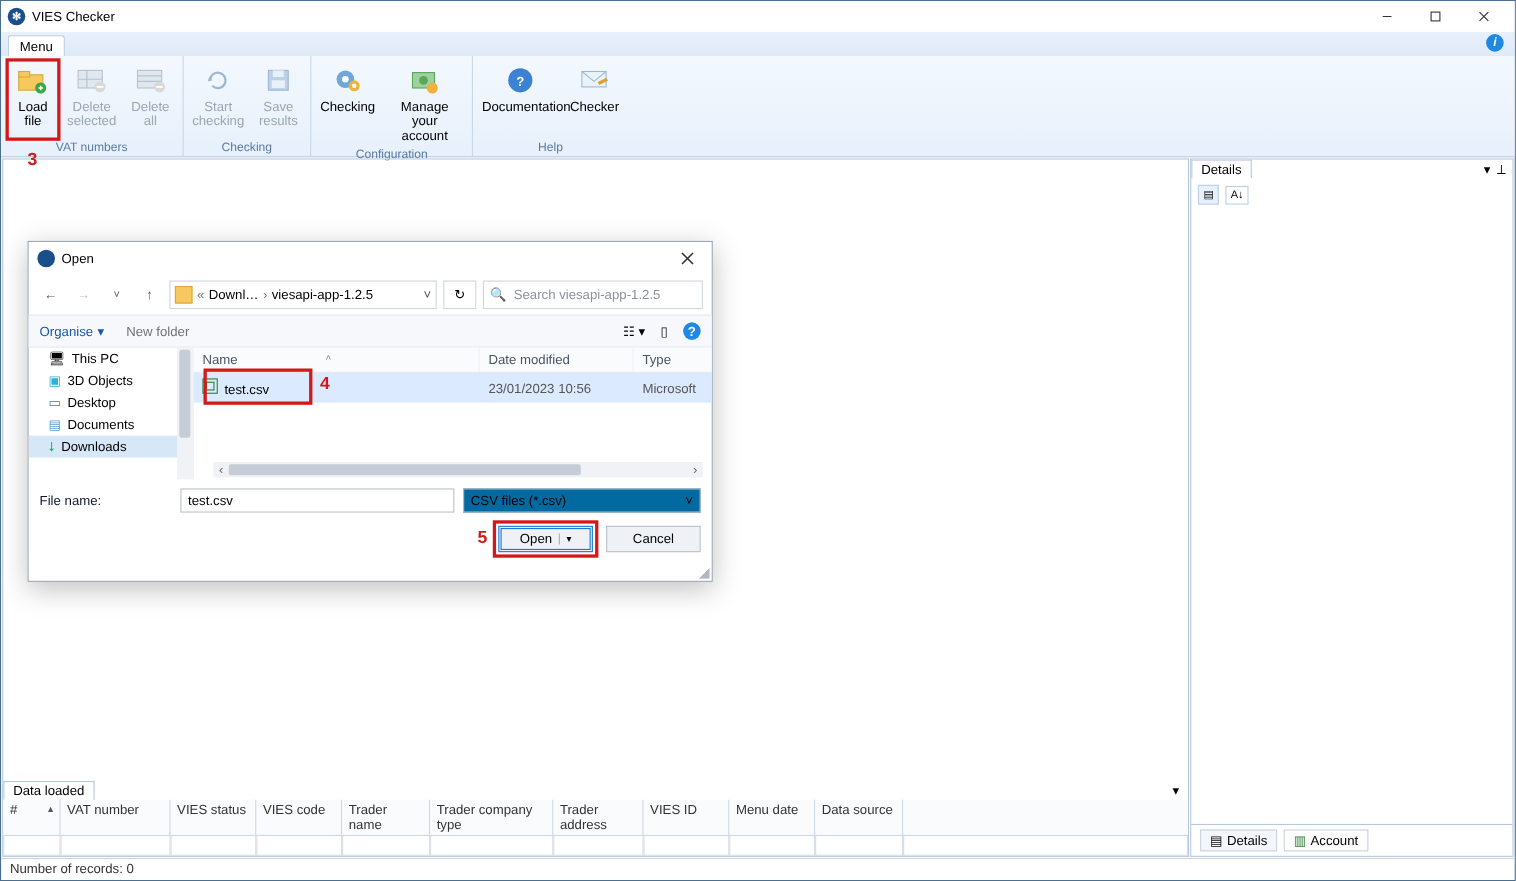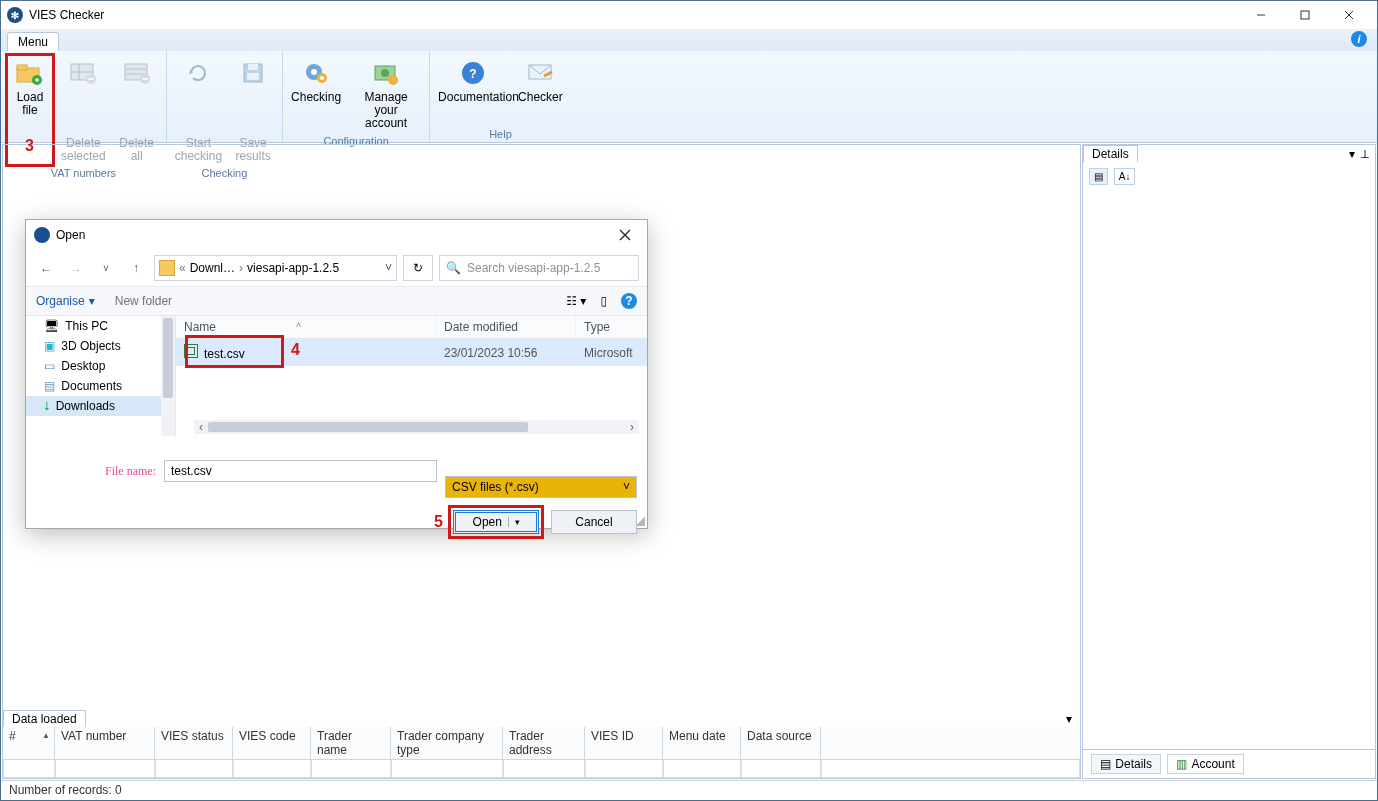--- a/index.html
+++ b/index.html
@@ -13,21 +13,21 @@
   
   .menu-strip { height:22px; background:linear-gradient(#e8f0fb,#dfeaf7); display:flex; align-items:flex-end; padding-left:6px; position:relative;}
   .menu-tab { background:#fff; border:1px solid #b7c8dd; border-bottom:none; padding:2px 10px; border-radius:3px 3px 0 0;}
   .menu-strip .info-icon { position:absolute; right:10px; top:2px; width:16px;height:16px;border-radius:50%;background:#1e88e5;color:#fff;display:flex;align-items:center;justify-content:center;font-weight:bold;font-style:italic;font-size:11px;}
   
   .ribbon { height:92px; background:linear-gradient(#f3f8fe,#e7f0fb); border-bottom:1px solid #b7c8dd; display:flex; }
   .ribbon-group { border-right:1px solid #c9d7e8; padding:4px 6px 2px 6px; display:flex; flex-direction:column;}
   .ribbon-group .items { display:flex; gap:6px; flex:1;}
   .ribbon-group .group-label { text-align:center; color:#5a7aa0; font-size:11px; padding-top:2px;}
   .ribbon-item { display:flex; flex-direction:column; align-items:center; justify-content:flex-start; min-width:46px; padding:2px 2px; text-align:center; line-height:1.1;}
-  .ribbon-item.disabled { color:#9aa6b2;gap:46px; }
+  .ribbon-item.disabled { color:#9aa6b2; }
   .ribbon-item .ico { width:32px; height:32px; margin-bottom:2px; display:flex; align-items:center; justify-content:center; }
   .ribbon-item .lbl { max-width:70px; }
   .ribbon-item.highlight { outline:3px solid #d21919; outline-offset:-1px;}
   
   .content-row { display:flex; height:calc(100% - 28px - 22px - 92px - 20px); }
   .left-pane { flex:1; border:1px solid #b7c8dd; margin:1px; position:relative; display:flex; flex-direction:column;justify-content:flex-end;}
   .pane-tab { position:relative; }
   .pane-tab span.tab { display:inline-block; border:1px solid #b7c8dd; border-bottom:none; background:#fff; padding:1px 8px;}
   .pane-tab .drop { position:absolute; right:8px; top:2px; }
   .grid-head { display:flex; border-bottom:1px solid #d0d7e0; background:#fafbfd;}
@@ -74,23 +74,23 @@
   .fd-list .row { display:flex; align-items:center; background:#dbeaff; height:27px;}
   .fd-list .row .cell { padding:0 8px; }
   .fd-list .row .file-ico { width:14px;height:14px;border:1px solid #2e7d32;display:inline-block;margin-right:6px;position:relative;}
   .fd-list .row .file-ico::after{content:"";position:absolute;left:2px;top:2px;right:2px;bottom:2px;border:1px solid #2e7d32;}
   .fd-list .hscroll { position:absolute; left:18px; right:8px; bottom:2px; height:14px; background:#f0f2f5; display:flex; align-items:center;}
   .fd-list .hscroll .cap{width:14px;height:14px;display:flex;align-items:center;justify-content:center;color:#666;}
   .fd-list .hscroll .track{flex:1;position:relative;height:14px;}
   .fd-list .hscroll .thumb{position:absolute;left:0;top:2px;bottom:2px;width:320px;background:#c6cdd6;border-radius:2px;}
   .fd-footer { padding:8px 10px 10px 10px;}
   .fd-footer .fn-row { display:flex; align-items:center; gap:8px; }
-  .fd-footer .fn-row label { width:120px; text-align:right; color:#ec4899;font-family:Liberation Serif, serif;}
+  .fd-footer .fn-row label { width:120px; color:#0f172a;}
   .fd-footer .fn-row input { flex:1; height:22px; border:1px solid #b9c2cd; padding:0 6px;}
-  .fd-footer .fn-row .combo { width:192px; height:22px; border:1px solid #b9c2cd; display:flex; align-items:center; padding:0 6px; justify-content:space-between; background:#eab308;margin-top:32px;}
+  .fd-footer .fn-row .combo { width:216px; height:22px; border:1px solid #b9c2cd; display:flex; align-items:center; padding:0 6px; justify-content:space-between; background:#0369a1;}
   .fd-footer .btn-row { display:flex; justify-content:flex-end; gap:10px; margin-top:10px; align-items:center;}
   .fd-footer .btn { width:86px; height:24px; border:1px solid #b9c2cd; background:#eef1f5; display:flex; align-items:center; justify-content:center; gap:6px;}
   .fd-footer .btn.open { border:1px solid #1976d2; outline:1px solid #1976d2; outline-offset:-3px;}
   .red-box { outline:3px solid #d21919;}
   .annot { position:absolute; color:#d21919; font-weight:bold; font-size:16px;}
   .resize-grip { position:absolute; right:2px; bottom:2px; width:12px;height:12px; background:
     linear-gradient(135deg, transparent 60%, #b0b8c2 60%);}
 </style>
 </head>
 <body>

